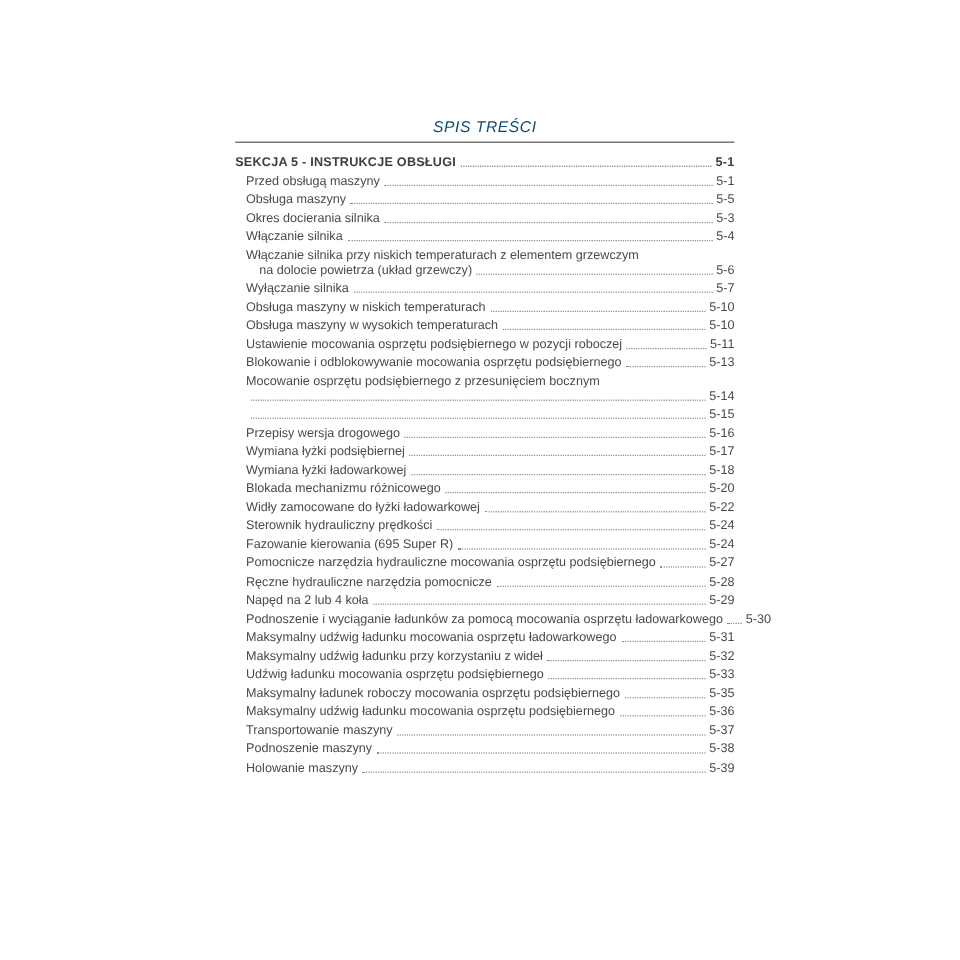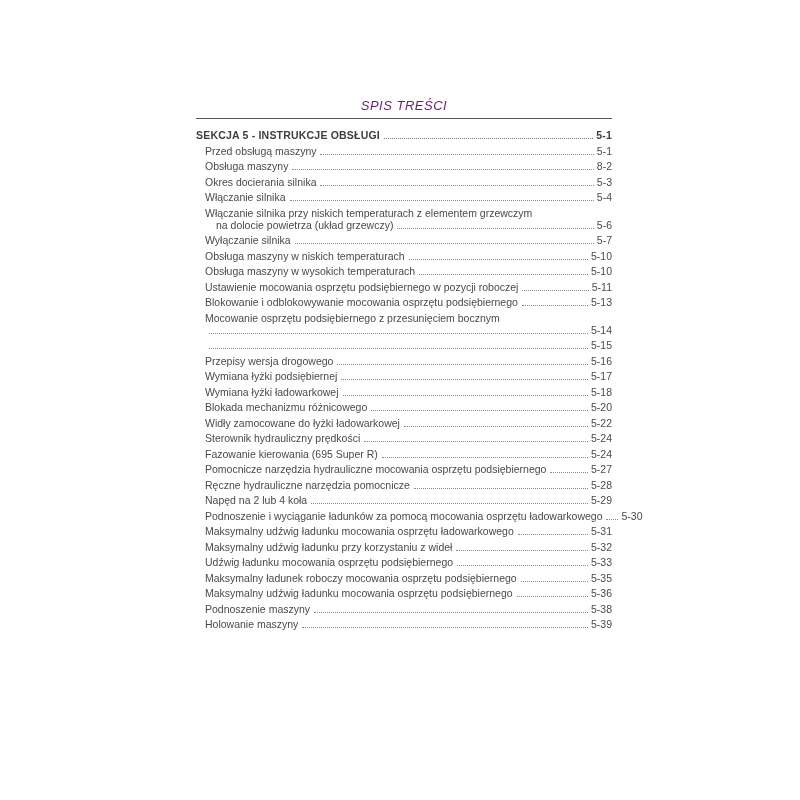--- a/index.html
+++ b/index.html
@@ -20,21 +20,21 @@
     position: absolute;
     left: 196px;
     top: 98px;
     width: 416px;
   }
   .doc-header {
     text-align: center;
     font-style: italic;
     font-size: 13px;
     letter-spacing: 0.5px;
-    color: #701a75;
+    color: #0c4a6e;
     padding-bottom: 5px;
     border-bottom: 1.5px solid #555555;
   }
   .toc {
     margin-top: 11px;
   }
   .toc-entry {
     font-size: 10.5px;
     line-height: 11px;
     margin-bottom: 4.5px;
@@ -92,21 +92,21 @@
           <div class="entry-row">
             <span class="entry-label">Przed obsługą maszyny</span>
             <span class="leader"></span>
             <span class="entry-page">5-1</span>
           </div>
         </div>
         <div class="toc-entry item">
           <div class="entry-row">
             <span class="entry-label">Obsługa maszyny</span>
             <span class="leader"></span>
-            <span class="entry-page">8-2</span>
+            <span class="entry-page">5-5</span>
           </div>
         </div>
         <div class="toc-entry item">
           <div class="entry-row">
             <span class="entry-label">Okres docierania silnika</span>
             <span class="leader"></span>
             <span class="entry-page">5-3</span>
           </div>
         </div>
         <div class="toc-entry item">
@@ -275,20 +275,27 @@
             <span class="entry-label">Maksymalny ładunek roboczy mocowania osprzętu podsiębiernego</span>
             <span class="leader"></span>
             <span class="entry-page">5-35</span>
           </div>
         </div>
         <div class="toc-entry item">
           <div class="entry-row">
             <span class="entry-label">Maksymalny udźwig ładunku mocowania osprzętu podsiębiernego</span>
             <span class="leader"></span>
             <span class="entry-page">5-36</span>
+          </div>
+        </div>
+        <div class="toc-entry item">
+          <div class="entry-row">
+            <span class="entry-label">Transportowanie maszyny</span>
+            <span class="leader"></span>
+            <span class="entry-page">5-37</span>
           </div>
         </div>
         <div class="toc-entry item">
           <div class="entry-row">
             <span class="entry-label">Podnoszenie maszyny</span>
             <span class="leader"></span>
             <span class="entry-page">5-38</span>
           </div>
         </div>
         <div class="toc-entry item">

